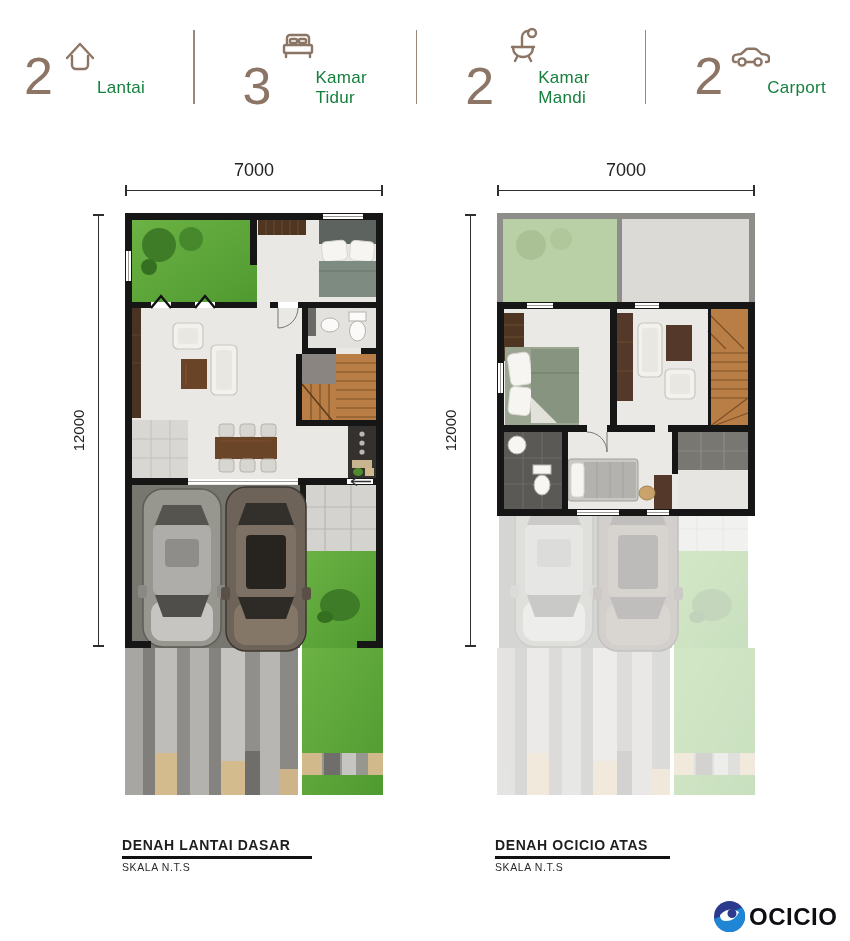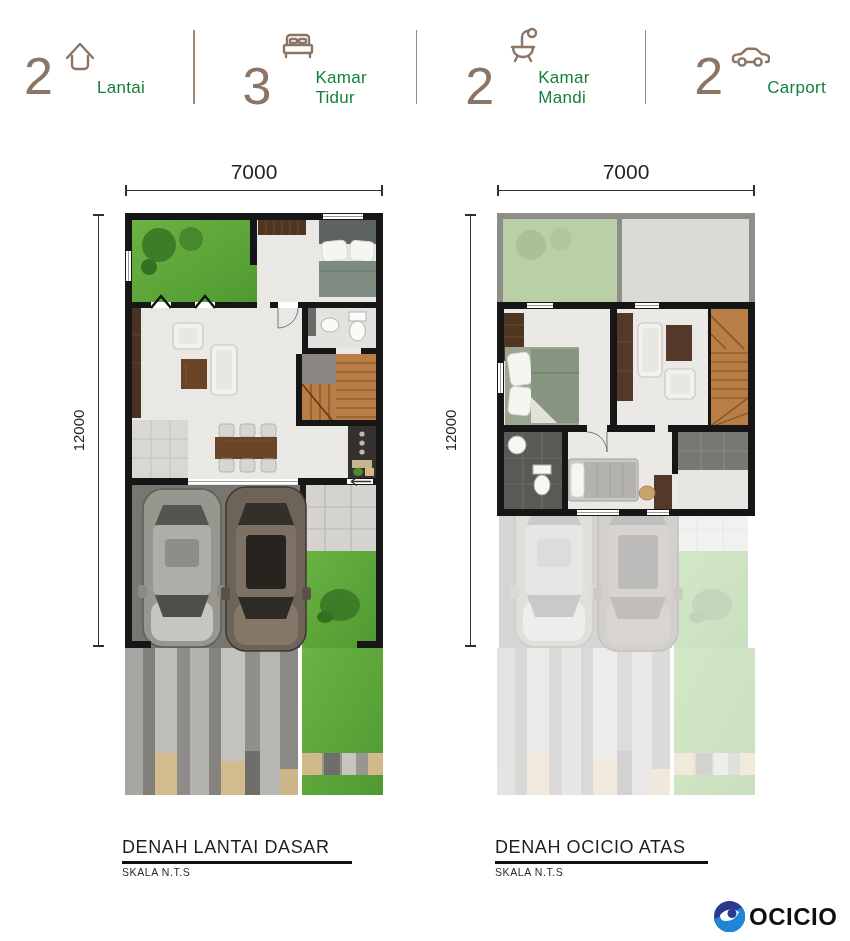--- a/index.html
+++ b/index.html
@@ -9,35 +9,35 @@
   .stats{position:absolute;top:24px;left:0;right:0;height:86px;
          display:flex;justify-content:center;align-items:center;}
   .stat{display:flex;align-items:flex-end;margin:0 24px;}
   .stat-num{font-size:52px;line-height:.82;color:#8c7565;font-weight:400;margin-right:7px;}
   .stat-col{display:flex;flex-direction:column;align-items:flex-start;}
   .stat-col svg{display:block;margin-bottom:2px;}
   .stat-label{font-size:17px;color:#15803d;letter-spacing:.3px;padding-left:37px;}
   .stat-div{width:2px;height:74px;background:#9b8878;margin:0 24px;align-self:center;}
   .ico{stroke:#8c7565;fill:none;stroke-width:2.4;stroke-linecap:round;stroke-linejoin:round;}
   
-  .dim-label{position:absolute;font-size:21px;color:#222;}
+  .dim-label{position:absolute;font-size:18px;color:#222;}
   .dim-h{position:absolute;height:11px;}
   .dim-h::before{content:"";position:absolute;left:0;right:0;top:4.5px;height:1.6px;background:#2e2e2e;}
   .dim-h i{position:absolute;top:0;width:2px;height:11px;background:#2e2e2e;}
   .dim-h i.l{left:0}.dim-h i.r{right:0}
   .dim-v{position:absolute;width:11px;}
   .dim-v::before{content:"";position:absolute;top:0;bottom:0;left:4.5px;width:1.6px;background:#2e2e2e;}
   .dim-v i{position:absolute;left:0;width:11px;height:2px;background:#2e2e2e;}
   .dim-v i.t{top:0}.dim-v i.b{bottom:0}
   .dim-vlabel{position:absolute;width:64px;text-align:center;transform:rotate(-90deg);
               font-size:15px;color:#222;}
   
   .plan-svg{position:absolute;width:258px;height:585px;}
   .plan-title-block{position:absolute;}
-  .plan-title{display:inline-block;font-size:18px;font-weight:normal;letter-spacing:.6px;
+  .plan-title{display:inline-block;font-size:14px;font-weight:bold;letter-spacing:.6px;
               color:#1e1e1e;border-bottom:3.5px solid #111;padding:0 22px 3px 0;margin-top:24px;}
   .plan-scale{font-size:10.5px;font-weight:normal;color:#2b2b2b;letter-spacing:.6px;margin-top:2px;}
   
   .tagline{position:absolute;left:505px;top:879px;width:260px;text-align:center;
            font-family:"Liberation Serif",serif;font-size:17.5px;color:#1d1d1b;}
   .logo{position:absolute;left:714px;top:901px;display:flex;align-items:center;}
   .brand{font-size:24px;font-weight:800;color:#0d0d12;letter-spacing:.5px;margin-left:4px;}
 </style>
 </head>
 <body>

